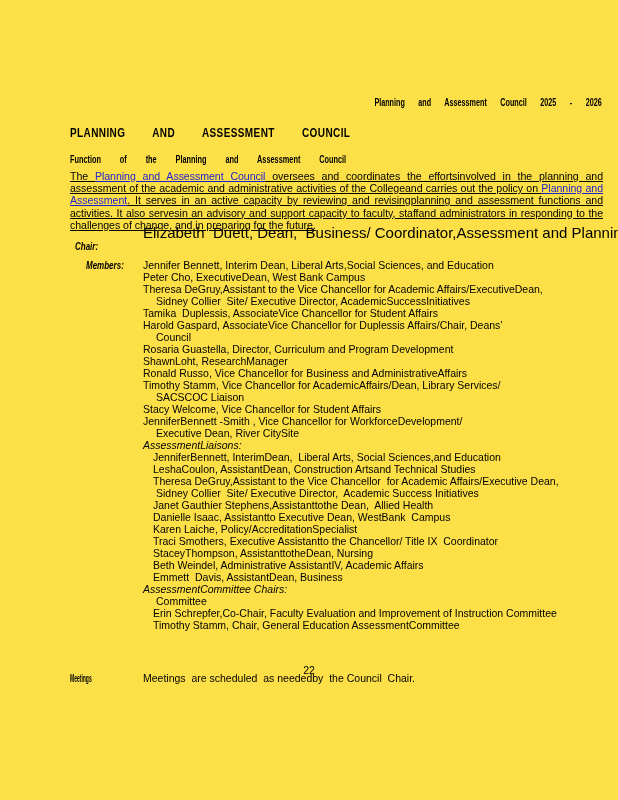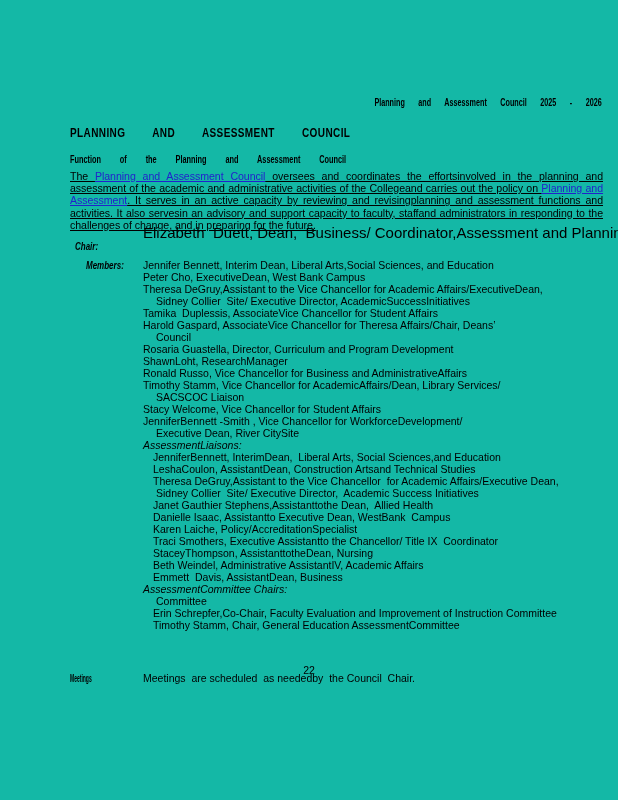--- a/index.html
+++ b/index.html
@@ -1,19 +1,19 @@
 <!DOCTYPE html>
 <html><head>
 <meta charset="utf-8">
 <style>
   html,body{margin:0;padding:0;background:#e8e8e8;}
   .page{
     position:relative;
     width:618px;height:800px;
-    background:#14b8a6;
+    background:#fde047;
     font-family:"Liberation Sans", sans-serif;
     color:#000;
     overflow:hidden;
   }
   
   .header-right{
     position:absolute;top:97px;right:16px;
     font-size:10px;font-weight:bold;
     transform:scaleX(0.72);transform-origin:right center;
     word-spacing:16px;white-space:pre;
@@ -91,21 +91,21 @@
   <div class="row-label chair-label">Chair:</div>
   <div class="chair-value">Elizabeth  Duett, Dean,  Business/ Coordinator,Assessment and Planning</div>
 
   <div class="row-label members-label">Members:</div>
   <div class="members-list" id="members-list">
       <div class="mline ind0">Jennifer Bennett, Interim Dean, Liberal Arts,Social Sciences, and Education</div>
       <div class="mline ind0">Peter Cho, ExecutiveDean, West Bank Campus</div>
       <div class="mline ind0">Theresa DeGruy,Assistant to the Vice Chancellor for Academic Affairs/ExecutiveDean,</div>
       <div class="mline ind2">Sidney Collier  Site/ Executive Director, AcademicSuccessInitiatives</div>
       <div class="mline ind0">Tamika  Duplessis, AssociateVice Chancellor for Student Affairs</div>
-      <div class="mline ind0">Harold Gaspard, AssociateVice Chancellor for Theresa Affairs/Chair, Deans’</div>
+      <div class="mline ind0">Harold Gaspard, AssociateVice Chancellor for Duplessis Affairs/Chair, Deans’</div>
       <div class="mline ind2">Council</div>
       <div class="mline ind0">Rosaria Guastella, Director, Curriculum and Program Development</div>
       <div class="mline ind0">ShawnLoht, ResearchManager</div>
       <div class="mline ind0">Ronald Russo, Vice Chancellor for Business and AdministrativeAffairs</div>
       <div class="mline ind0">Timothy Stamm, Vice Chancellor for AcademicAffairs/Dean, Library Services/</div>
       <div class="mline ind2">SACSCOC Liaison</div>
       <div class="mline ind0">Stacy Welcome, Vice Chancellor for Student Affairs</div>
       <div class="mline ind0">JenniferBennett -Smith , Vice Chancellor for WorkforceDevelopment/</div>
       <div class="mline ind2">Executive Dean, River CitySite</div>
       <div class="mline ind0 it">AssessmentLiaisons:</div>

